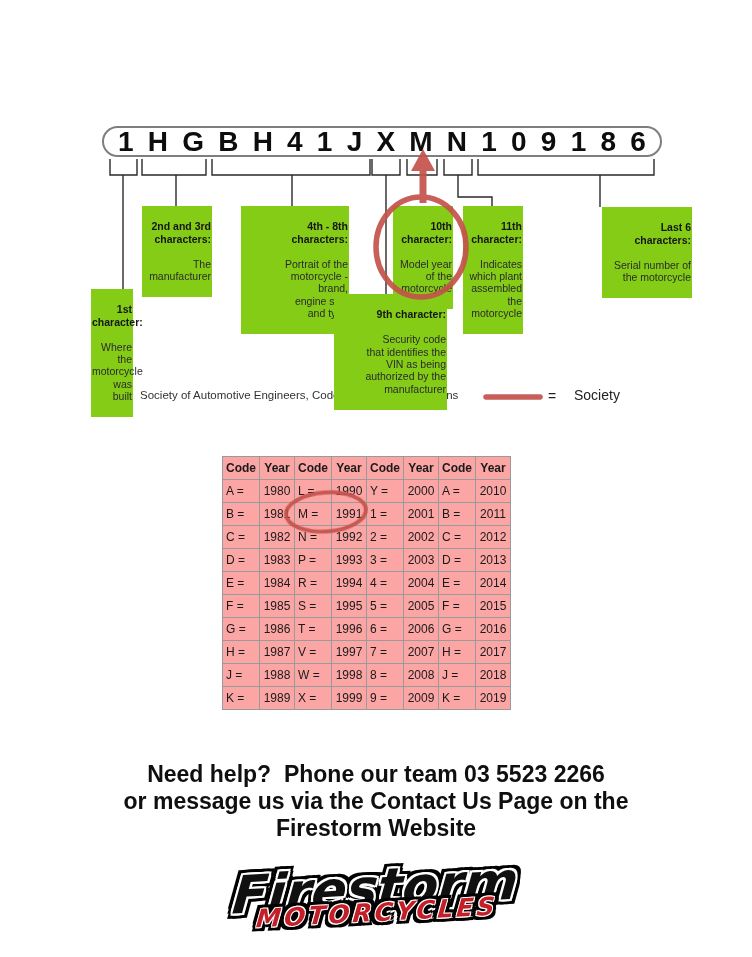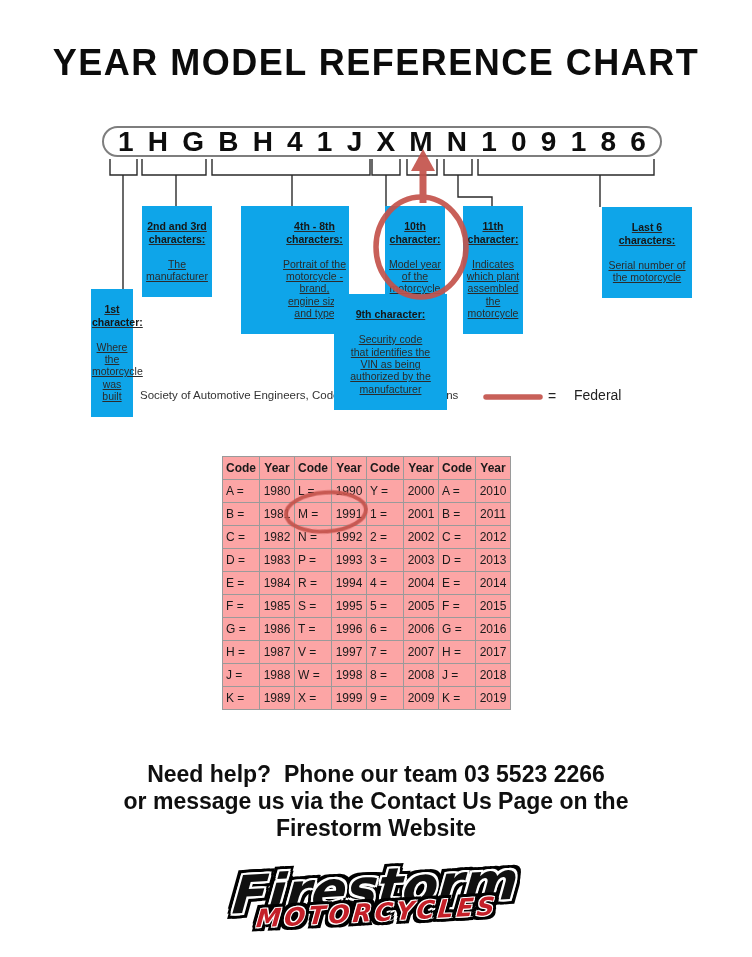--- a/index.html
+++ b/index.html
@@ -19,30 +19,30 @@
     display:flex;align-items:center;justify-content:space-between;
     padding:0 14px;box-sizing:border-box;
   }
   .vin-char{font-size:28px;font-weight:800;color:#0d0d0d;line-height:1;}
   
   .lines-svg,.red-svg{position:absolute;left:0;top:0;width:752px;height:957px;pointer-events:none;}
   .lines-svg{z-index:1;}
   .red-svg{z-index:3;}
   
   .callout{
-    position:absolute;z-index:2;background:#0ea5e9;text-align:center;
+    position:absolute;z-index:2;background:#84cc16;text-align:right;
     font-size:10.5px;line-height:12.4px;padding:2px 1px;box-sizing:border-box;
-    white-space:pre-line;color:#2b2b2b;text-decoration:underline;
+    white-space:pre-line;color:#2b2b2b;
   }
   .co-head{font-weight:700;color:#161616;white-space:pre-line;}
   .c0{left:91px;top:289px;width:42px;}
   .c1{left:142px;top:206px;width:70px;}
   .c2{left:241px;top:206px;width:108px;padding-left:40px;}
   .c3{left:334px;top:294px;width:113px;}
-  .c4{left:385px;top:206px;width:60px;}
+  .c4{left:393px;top:206px;width:60px;}
   .c5{left:463px;top:206px;width:60px;}
   .c6{left:556px;top:207px;width:90px;margin-left:46px;}
   
   .source-line{
     position:absolute;left:94px;top:389px;font-size:11.5px;color:#333;white-space:pre;
   }
   .legend-equals{position:absolute;left:548px;top:388px;font-size:14px;color:#222;}
   .legend-label{position:absolute;left:574px;top:387px;font-size:14px;color:#222;}
   
   .year-table-wrap{position:absolute;left:222px;top:456px;z-index:2;}
@@ -85,21 +85,20 @@
       -4px -4px 0 #000, 4px -4px 0 #000, -4px 4px 0 #000, 4px 4px 0 #000,
       -4px 0 0 #000, 4px 0 0 #000, 0 -4px 0 #000, 0 4px 0 #000,
       -3px 3px 0 #000, 3px -3px 0 #000;
   }
 </style>
 </head>
 <body>
 
 <div class="page">
 
-  <div class="title">YEAR MODEL REFERENCE CHART</div>
 
   <svg class="lines-svg" viewBox="0 0 752 957">
     <g fill="none" stroke="#2a2a2a" stroke-width="1.4">
       <path d="M110 159 V175 H137 V159"></path>
       <path d="M123 175 V289"></path>
       <path d="M142 159 V175 H206 V159"></path>
       <path d="M176 175 V206"></path>
       <path d="M212 159 V175 H370 V159"></path>
       <path d="M292 175 V206"></path>
       <path d="M372 159 V175 H400 V159"></path>
@@ -188,21 +187,21 @@
       <ellipse cx="421" cy="247" rx="45" ry="50" stroke-width="5.5"></ellipse>
       <line x1="423" y1="203" x2="423" y2="169" stroke-width="7"></line>
       <polygon points="411,171 435,171 423,149" fill="#c4524b" stroke="none"></polygon>
       <ellipse cx="326" cy="512" rx="40" ry="19.5" stroke-width="4" transform="rotate(-4 326 512)"></ellipse>
       <line x1="486" y1="397" x2="540" y2="397" stroke-width="5.5" stroke-linecap="round"></line>
     </g>
   </svg>
 
   <div class="source-line">Source:  Society of Automotive Engineers, Code of Federal Regulations</div>
   <div class="legend-equals">=</div>
-  <div class="legend-label">Federal</div>
+  <div class="legend-label">Society</div>
 
   <div class="year-table-wrap">
     <table class="year-table">
       <thead>
           <tr>
             <th>Code</th>
             <th>Year</th>
             <th>Code</th>
             <th>Year</th>
             <th>Code</th>

